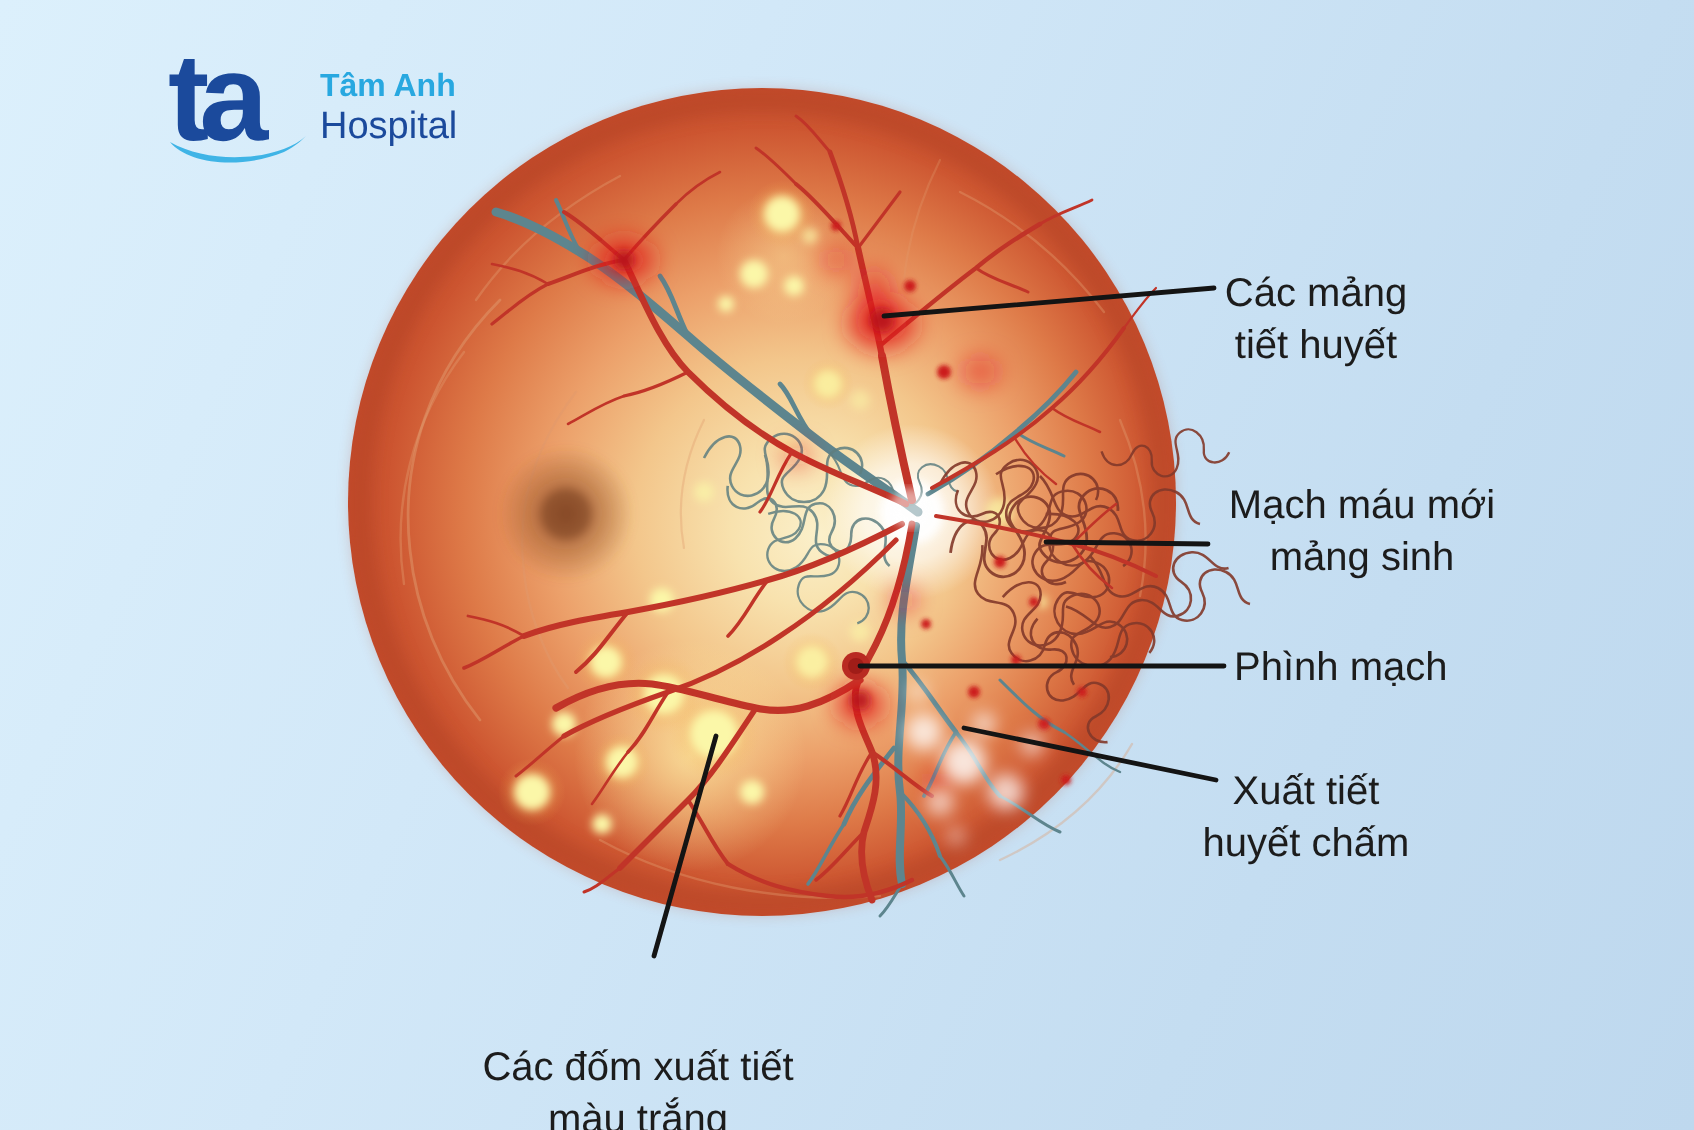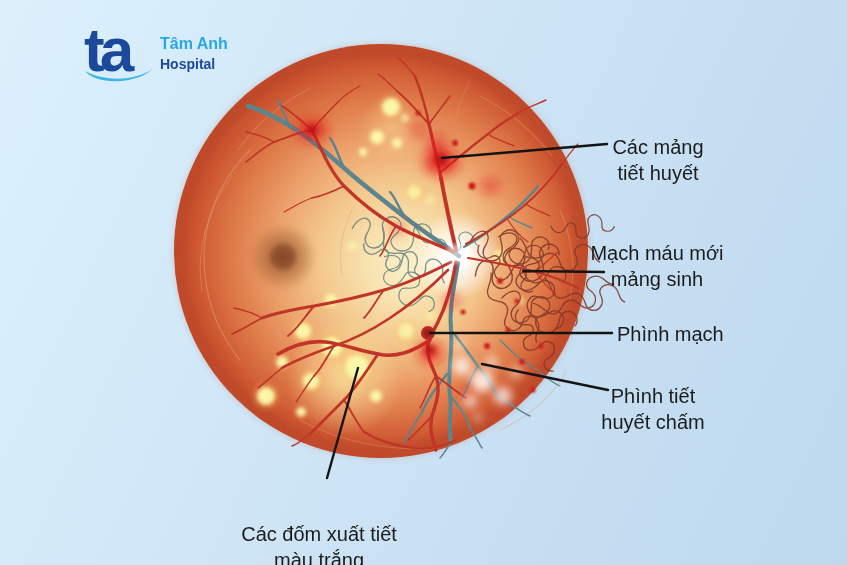--- a/index.html
+++ b/index.html
@@ -13,29 +13,29 @@
   
   .logo{position:absolute;left:36px;top:24px;display:flex;align-items:flex-start;gap:8px;margin-left:48px;}
   .logo-mark-wrap{position:relative;width:68px;height:60px;}
   .logo-mark{
     font-weight:bold;font-size:62px;line-height:52px;letter-spacing:-5px;
     color:#1b4a9c;position:absolute;left:0;top:0;
   }
   .logo-swoosh{position:absolute;left:0;top:44px;}
   .logo-text{display:flex;flex-direction:column;margin-top:10px;}
   .logo-name{font-weight:bold;font-size:16px;line-height:20px;color:#28a8e0;}
-  .logo-sub{font-weight:bold;font-size:14px;line-height:20px;color:#1b4a9c;}
+  .logo-sub{font-weight:normal;font-size:19px;line-height:20px;color:#1b4a9c;}
   
   .lbl{
     position:absolute;color:#1c1c1c;font-size:20px;line-height:26px;
     text-align:center;white-space:nowrap;
   }
   .lbl span{display:block;}
   .lbl-1{left:593px;top:134px;width:130px;}
-  .lbl-2{left:572px;top:240px;width:170px;}
+  .lbl-2{left:572px;top:240px;width:170px;padding-left:24px;}
   .lbl-3{left:617px;top:321px;text-align:right;}
   .lbl-4{left:588px;top:383px;width:130px;}
   .lbl-5{left:209px;top:486px;width:220px;margin-top:35px;}
   .art{position:absolute;left:0;top:0;}
 </style>
 </head>
 <body>
 
 <div class="canvas">
 
@@ -324,21 +324,21 @@
     <span>tiết huyết</span>
   </div>
   <div class="lbl lbl-2">
     <span>Mạch máu mới</span>
     <span>mảng sinh</span>
   </div>
   <div class="lbl lbl-3">
     <span>Phình mạch</span>
   </div>
   <div class="lbl lbl-4">
-    <span>Phình tiết</span>
+    <span>Xuất tiết</span>
     <span>huyết chấm</span>
   </div>
   <div class="lbl lbl-5">
     <span>Các đốm xuất tiết</span>
     <span>màu trắng</span>
   </div>
 
 </div>
 
 </body></html>

